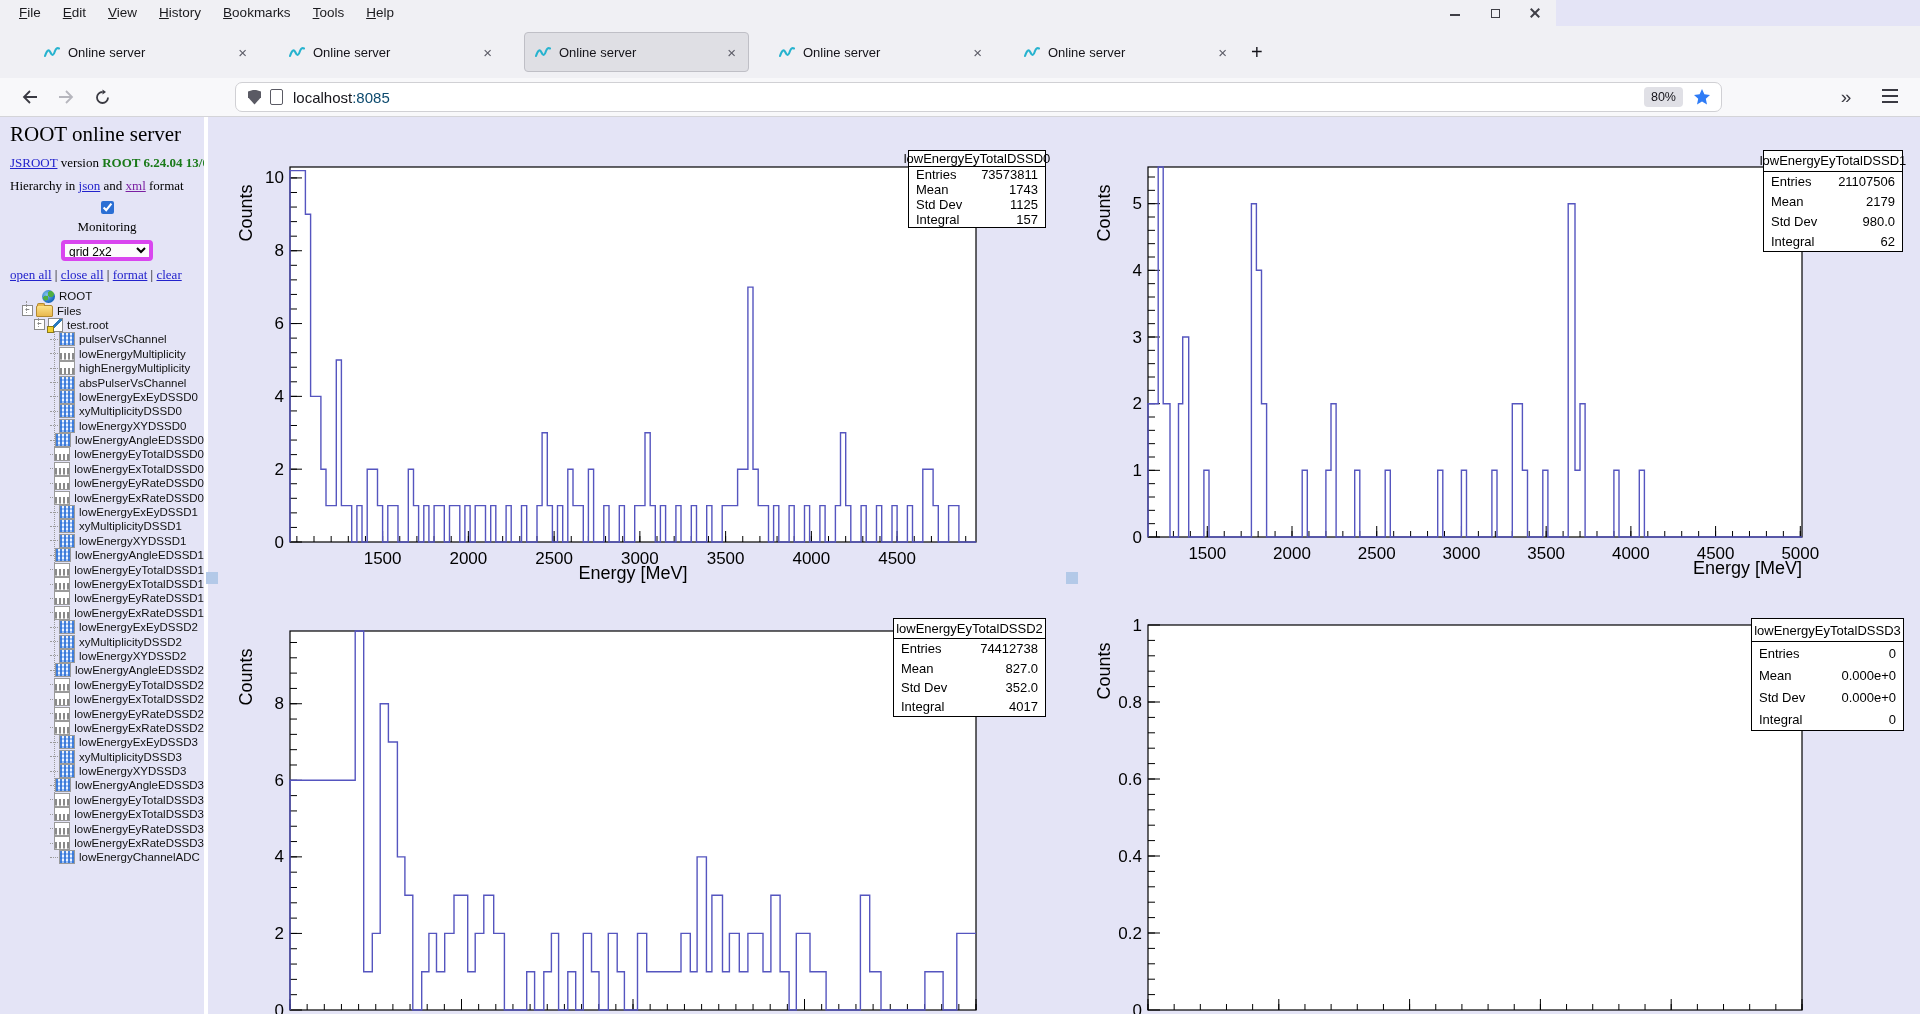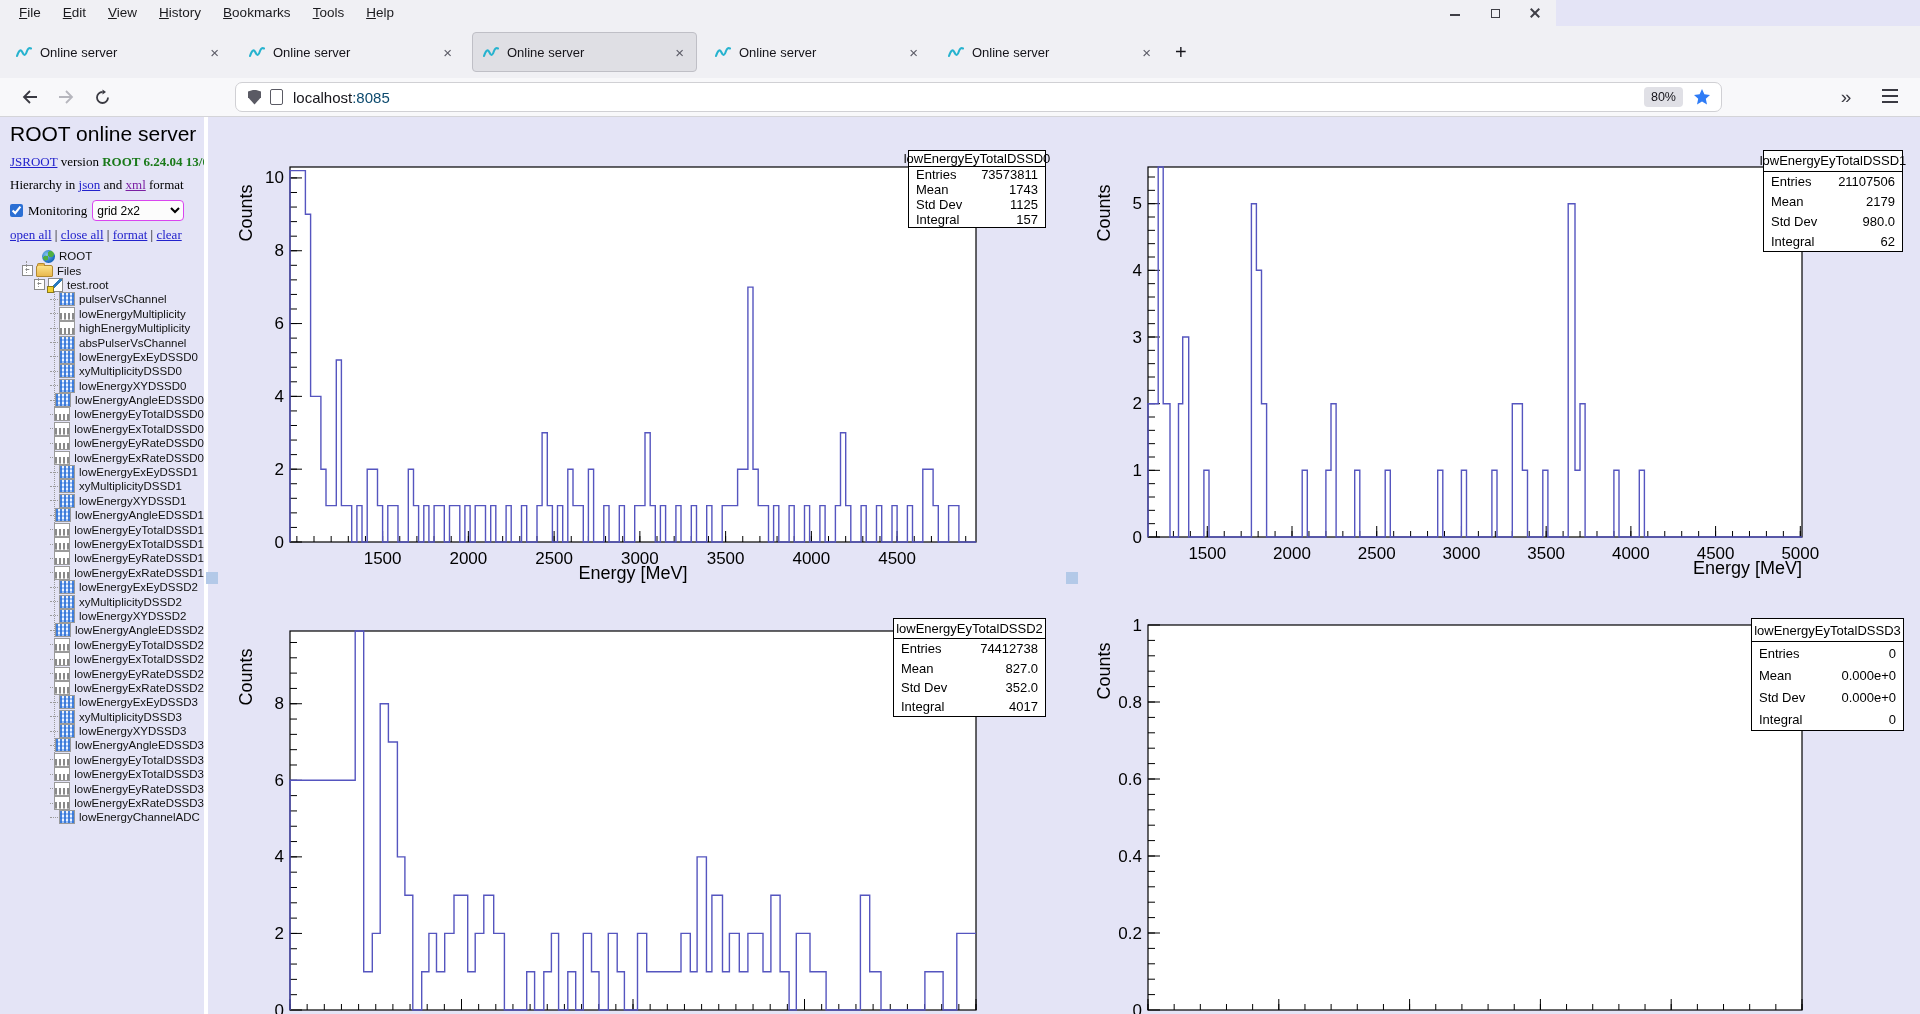--- a/index.html
+++ b/index.html
@@ -9,21 +9,21 @@
   .menus{display:flex;padding-left:8px;}
   .menu-item{font-size:13.5px;color:#1a1a1e;padding:0 11px;line-height:26px;cursor:default;}
   .menu-item::first-letter{text-decoration:underline;}
   .win-controls{position:absolute;right:14px;top:0;height:26px;display:flex;align-items:center;gap:26px;}
   .wc{width:14px;height:14px;position:relative;display:inline-block;}
   .wc-min::after{content:"";position:absolute;left:2px;top:8px;width:10px;height:2px;background:#3f3f46;}
   .wc-max::after{content:"";position:absolute;left:3px;top:3px;width:7px;height:7px;border:1.6px solid #3f3f46;}
   .wc-close::before,.wc-close::after{content:"";position:absolute;left:1px;top:6px;width:12px;height:2px;background:#3f3f46;}
   .wc-close::before{transform:rotate(45deg);}  .wc-close::after{transform:rotate(-45deg);}
   .tabstrip{position:absolute;left:0;top:26px;width:1920px;height:52px;background:#f0f0f4;display:flex;align-items:center;z-index:10;}
-  .tabs{display:flex;padding-left:6px;gap:8px;align-items:flex-end;}
+  .tabs{display:flex;padding-left:6px;gap:20px;align-items:flex-end;margin-left:28px;}
   .tab{width:225px;height:40px;display:flex;align-items:center;border-radius:4px;padding:0 8px 0 10px;box-sizing:border-box;}
   .tab.active{background:#dfdfe4;border:1px solid #bfbfc6;}
   .tab-fav{width:16px;height:16px;flex:0 0 auto;margin-right:8px;}
   .tab-label{flex:1;font-size:13px;color:#15141a;white-space:nowrap;overflow:hidden;}
   .tab-close{color:#5b5b66;font-size:15px;padding:0 4px;}
   .newtab{font-size:20px;color:#15141a;padding:0 12px;}
   .navbar{position:absolute;left:0;top:78px;width:1920px;height:38px;background:#f8f8fa;border-bottom:1px solid #d4d4d8;z-index:10;}
   .nav-btn{position:absolute;top:5px;width:28px;height:28px;display:flex;align-items:center;justify-content:center;border-radius:4px;}
   .urlbar{position:absolute;left:235px;top:4px;width:1487px;height:30px;background:#ffffff;border:1px solid #d0d0d4;border-radius:7px;display:flex;align-items:center;padding:0 8px;box-sizing:border-box;}
   .shield{width:13px;height:15px;background:#5a5a64;clip-path:polygon(50% 0,100% 14%,100% 52%,50% 100%,0 52%,0 14%);margin:0 9px 0 4px;flex:0 0 auto;}
@@ -31,28 +31,28 @@
   .url-text{font-size:15px;color:#15141a;flex:1;}
   .url-port{color:#0c4a6e;}
   .zoom-pill{background:#e0e0e6;border-radius:4px;font-size:12.5px;color:#15141a;padding:3px 7px;margin-right:10px;}
   .star-btn{width:18px;height:18px;margin-right:2px;}
   .overflow-btn{position:absolute;right:60px;top:5px;font-size:19px;color:#3a3a42;width:28px;height:28px;text-align:center;line-height:27px;}
   .hamburger{position:absolute;right:20px;top:7px;width:18px;height:24px;}
   .hamburger span{display:block;width:16px;height:2px;background:#3a3a42;margin:4px 0;}
   
   .content{position:absolute;left:0;top:116px;width:1920px;height:898px;background:#e4e4f6;}
   .sidebar{position:absolute;left:0;top:0;width:204px;height:898px;overflow:hidden;padding:6px 0 0 10px;box-sizing:border-box;}
-  .sb-title{font-family:Liberation Sans, sans-serif;font-size:21px;margin:0 1px 8px 0;font-weight:normal;color:#000;}
+  .sb-title{font-family:Liberation Serif, serif;font-size:21px;margin:0 1px 8px 0;font-weight:normal;color:#000;}
   .sb-line{font-family:"Liberation Serif",serif;font-size:13px;color:#000;margin:7px 0;white-space:nowrap;}
   .sb-line a{color:#2222cc;}
   a.visited{color:#7a1fa2;margin-top:19px;}
   .green{color:#1a7a1a;font-weight:bold;}
-  .mon-row{display:flex;align-items:center;gap:5px;margin:6px 0;font-family:"Liberation Serif",serif;font-size:13px;}
+  .mon-row{display:flex;align-items:center;gap:5px;margin:6px 0;font-family:"Liberation Serif",serif;font-size:13px;flex-direction:column;}
   .mon-row input{width:13px;height:13px;accent-color:#2b6fd4;margin:0;}
-  .mon-row select{font-size:12px;height:21px;width:92px;border:1px solid #d946ef;border-radius:4px;background:#fcfcfc;}
+  .mon-row select{font-size:12px;height:21px;width:92px;border:4px solid #d946ef;border-radius:4px;background:#fcfcfc;}
   .actions{font-family:"Liberation Serif",serif;font-size:13px;margin:5px 0 6px 0;}
   .actions a{color:#2222cc;text-decoration:underline;margin-top:20px;}
   .tree{position:relative;font-size:11.5px;color:#111;}
   .tree-row{height:14.4px;display:flex;align-items:center;white-space:nowrap;padding-left:32px;}
   .tree-row.d1{padding-left:12px;}  .tree-row.d2{padding-left:24px;}  .tree-row.d3{padding-left:40px;}
   .tree-row.d3::before{content:"";width:8px;border-top:1px dotted #999;margin-right:1px;}
   .expander{width:9px;height:9px;border:1px solid #8a8a8a;background:#fff;font-size:8px;line-height:7px;text-align:center;margin-right:3px;color:#333;flex:0 0 auto;}
   .ticon{flex:0 0 auto;margin-right:4px;}
   .i-globe{width:13px;height:13px;border-radius:50%;background:radial-gradient(circle at 68% 30%,#4fae43 0 24%,rgba(0,0,0,0) 25%),radial-gradient(circle at 28% 62%,#4fae43 0 20%,rgba(0,0,0,0) 21%),radial-gradient(circle at 35% 35%,#7ec2ee,#1767bd 70%,#0c4a93);}
   .i-folder{width:15px;height:10px;background:linear-gradient(#fbe289,#e9b84e);border:1px solid #b2882f;border-radius:2px 2px 1px 1px;position:relative;}

